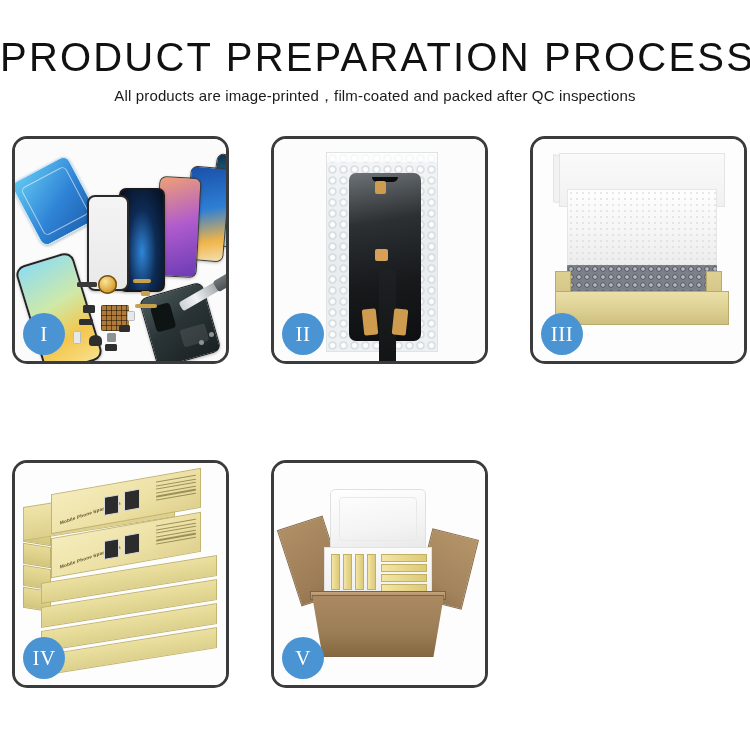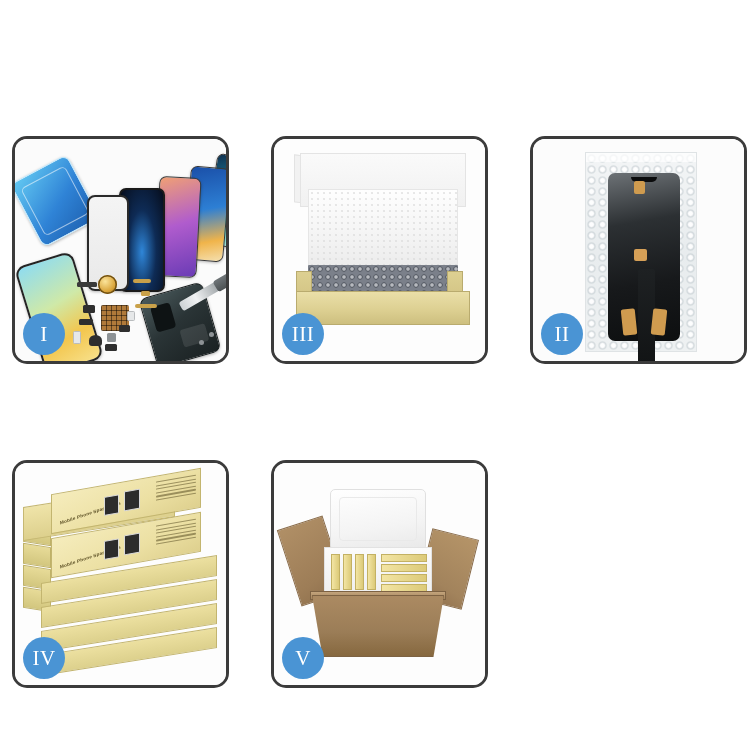--- a/index.html
+++ b/index.html
@@ -301,20 +301,24 @@
   }
   .v6-tape {
     position:absolute; background:#9c8058; opacity:.92; border-radius:1px;
   }
 </style>
 </head>
 <body>
 
 <div class="page">
 
+  <div class="header">
+    <div class="title">PRODUCT PREPARATION PROCESS</div>
+    <div class="subtitle">All products are image-printed，film-coated and packed after QC inspections</div>
+  </div>
 
   <div class="grid">
 
     <div class="panel">
       <div class="photo p1">
         <div class="ph ph-a"></div>
         <div class="ph ph-f"></div>
         <div class="ph ph-e"></div>
         <div class="ph ph-d"></div>
         <div class="ph ph-c"></div>
@@ -336,47 +340,47 @@
         <div class="bit gold" style="left:126px;top:152px;width:9px;height:5px;"></div>
         <div class="bit" style="left:90px;top:205px;width:12px;height:7px;"></div>
         <div class="driver"></div>
         <div class="bit gray" style="right:22px;bottom:16px;width:5px;height:5px;border-radius:50%;"></div>
         <div class="bit gray" style="right:12px;bottom:24px;width:5px;height:5px;border-radius:50%;"></div>
       </div>
       <div class="badge">I</div>
     </div>
 
     <div class="panel">
-      <div class="photo p3">
-        <div class="lid-left"></div>
-        <div class="lid-right"></div>
-        <div class="lid"></div>
-        <div class="foam"></div>
-        <div class="bubble-gray"></div>
-        <div class="box-left-flap"></div>
-        <div class="box-right-flap"></div>
-        <div class="box-front"></div>
-      </div>
-      <div class="badge">III</div>
-    </div>
-
-    <div class="panel">
       <div class="photo p2">
         <div class="bag">
           <div class="bag-seal"></div>
           <div class="screen-in">
             <div class="tape-a"></div>
             <div class="tape-b"></div>
             <div class="flex-tail"></div>
             <div class="tape-c"></div>
             <div class="tape-d"></div>
           </div>
         </div>
       </div>
       <div class="badge">II</div>
+    </div>
+
+    <div class="panel">
+      <div class="photo p3">
+        <div class="lid-left"></div>
+        <div class="lid-right"></div>
+        <div class="lid"></div>
+        <div class="foam"></div>
+        <div class="bubble-gray"></div>
+        <div class="box-left-flap"></div>
+        <div class="box-right-flap"></div>
+        <div class="box-front"></div>
+      </div>
+      <div class="badge">III</div>
     </div>
 
     <div class="panel">
       <div class="photo p4">
         <div class="tier-side" style="top:60px;"></div>
         <div class="tier-side" style="top:82px;"></div>
         <div class="tier-side" style="top:104px;"></div>
         <div class="tier-side" style="top:126px;"></div>
         <div class="stack-back"></div>
 

